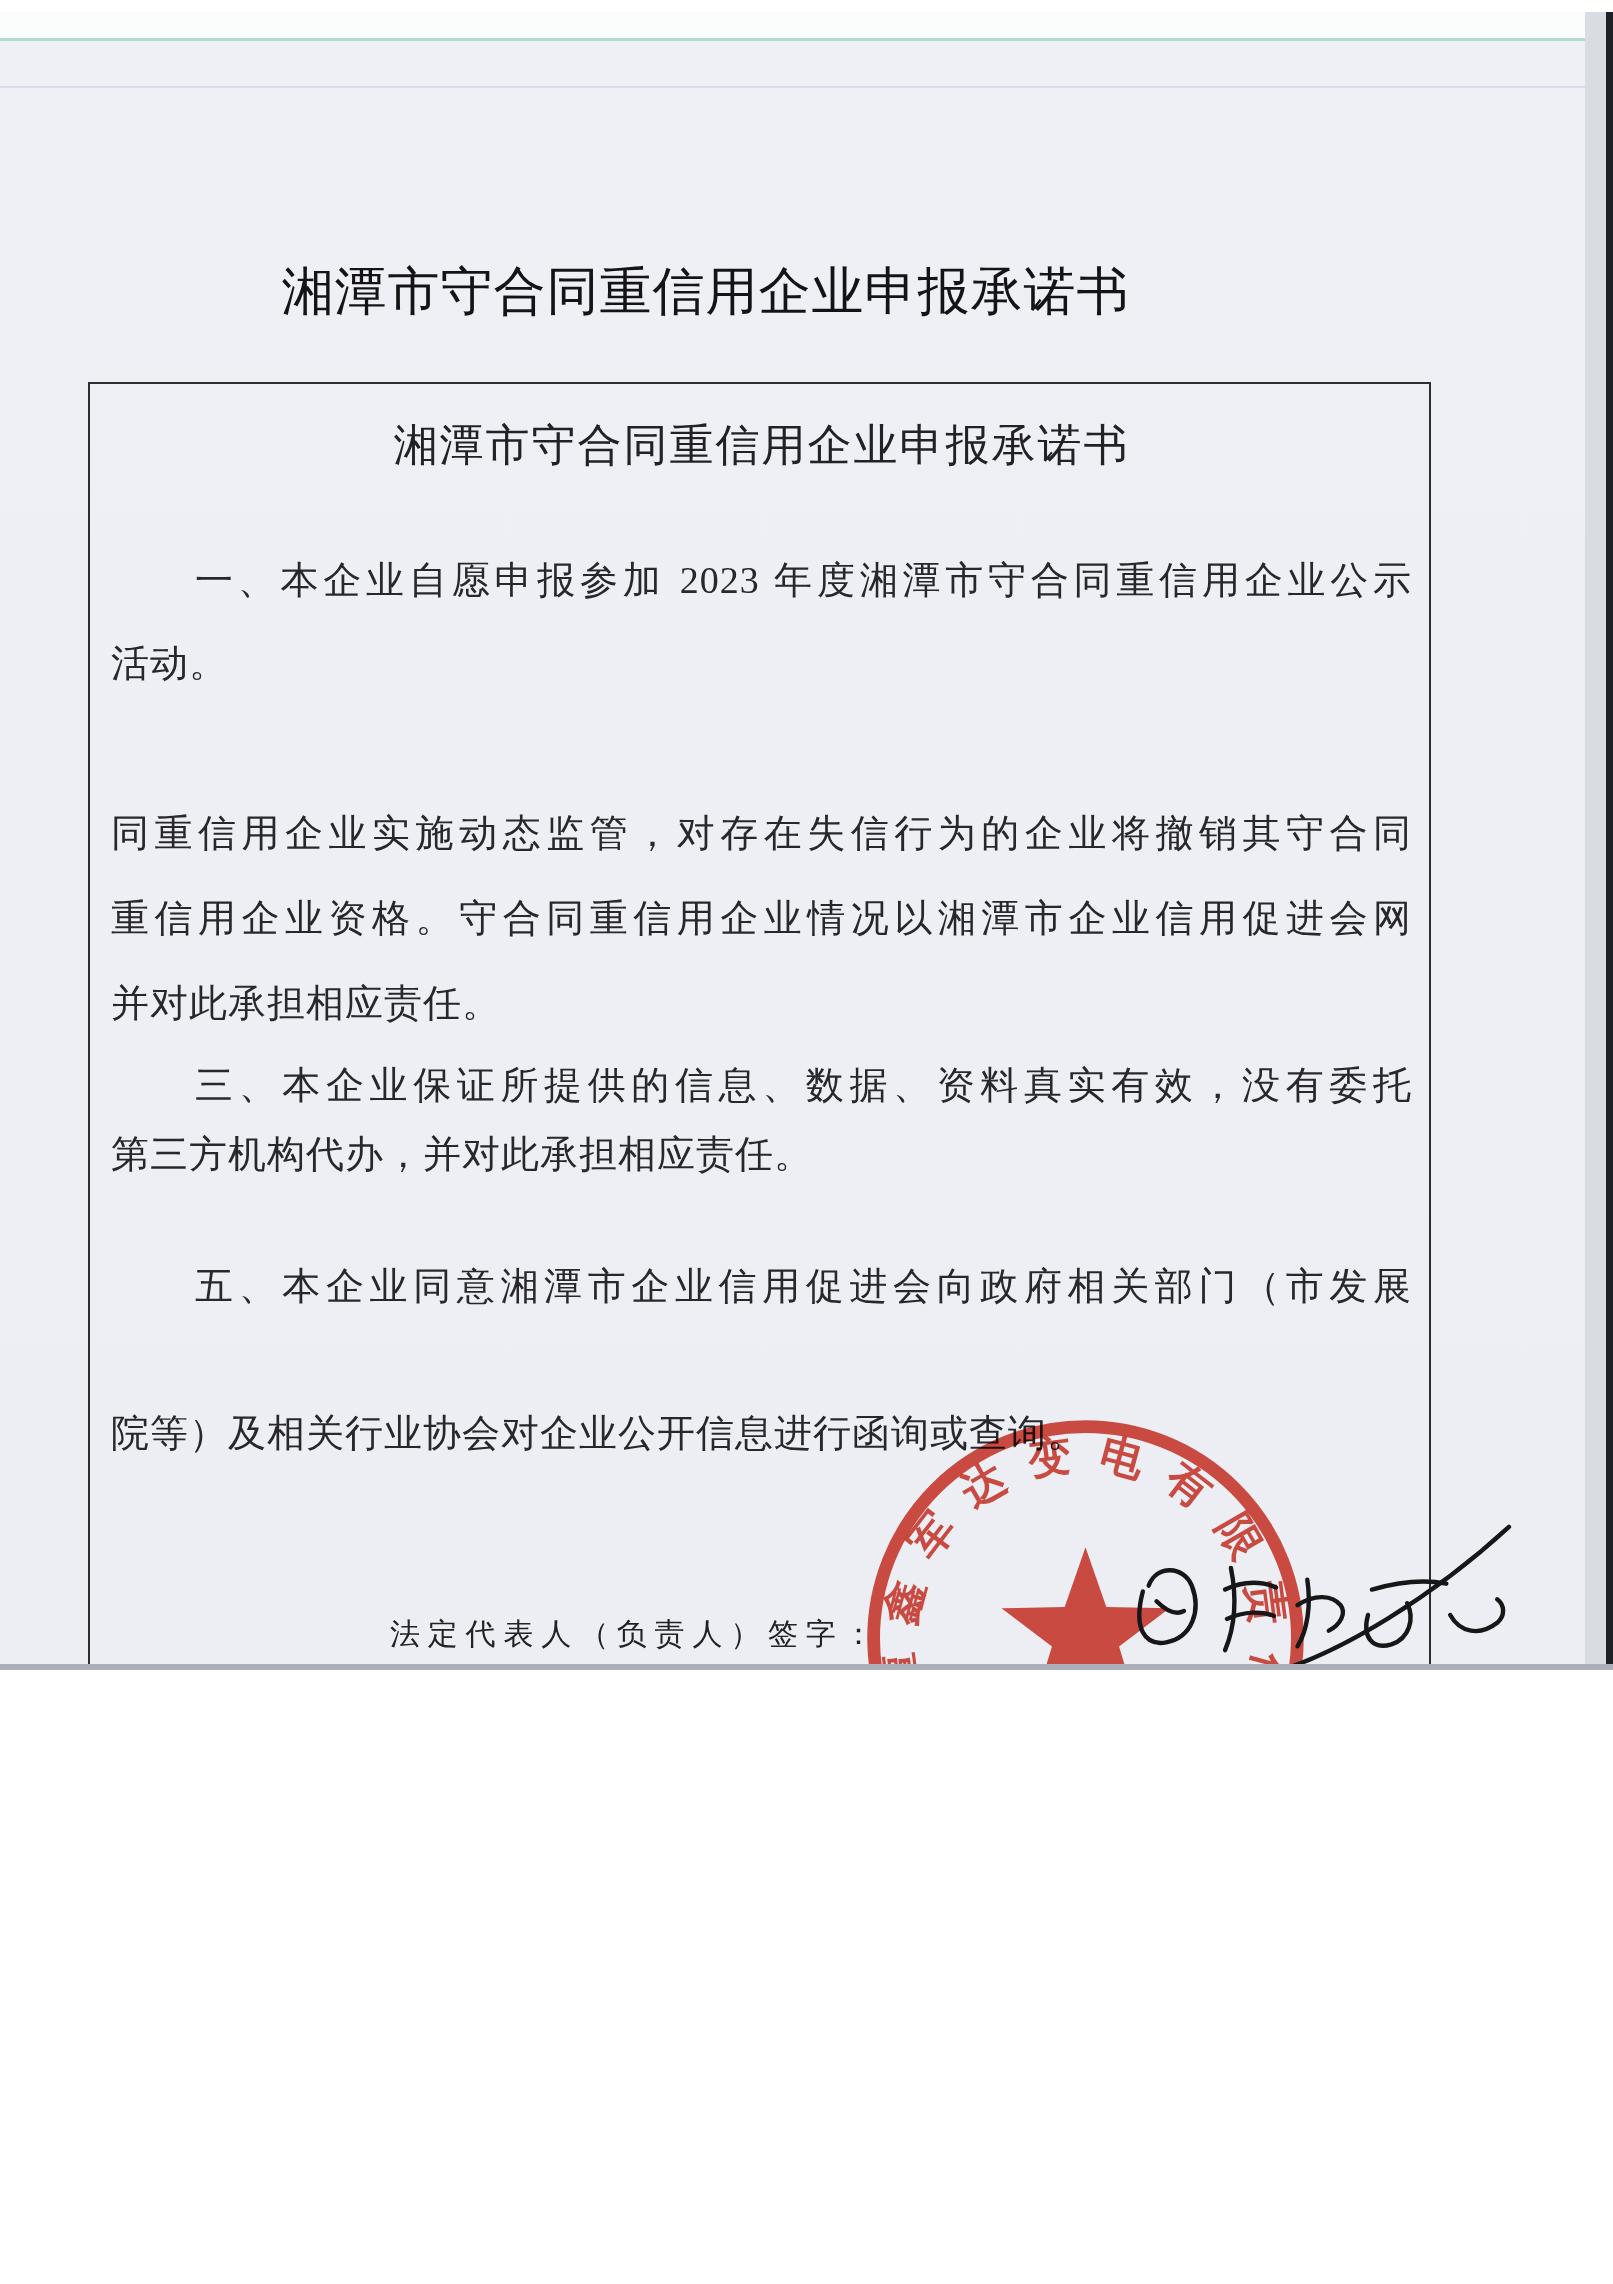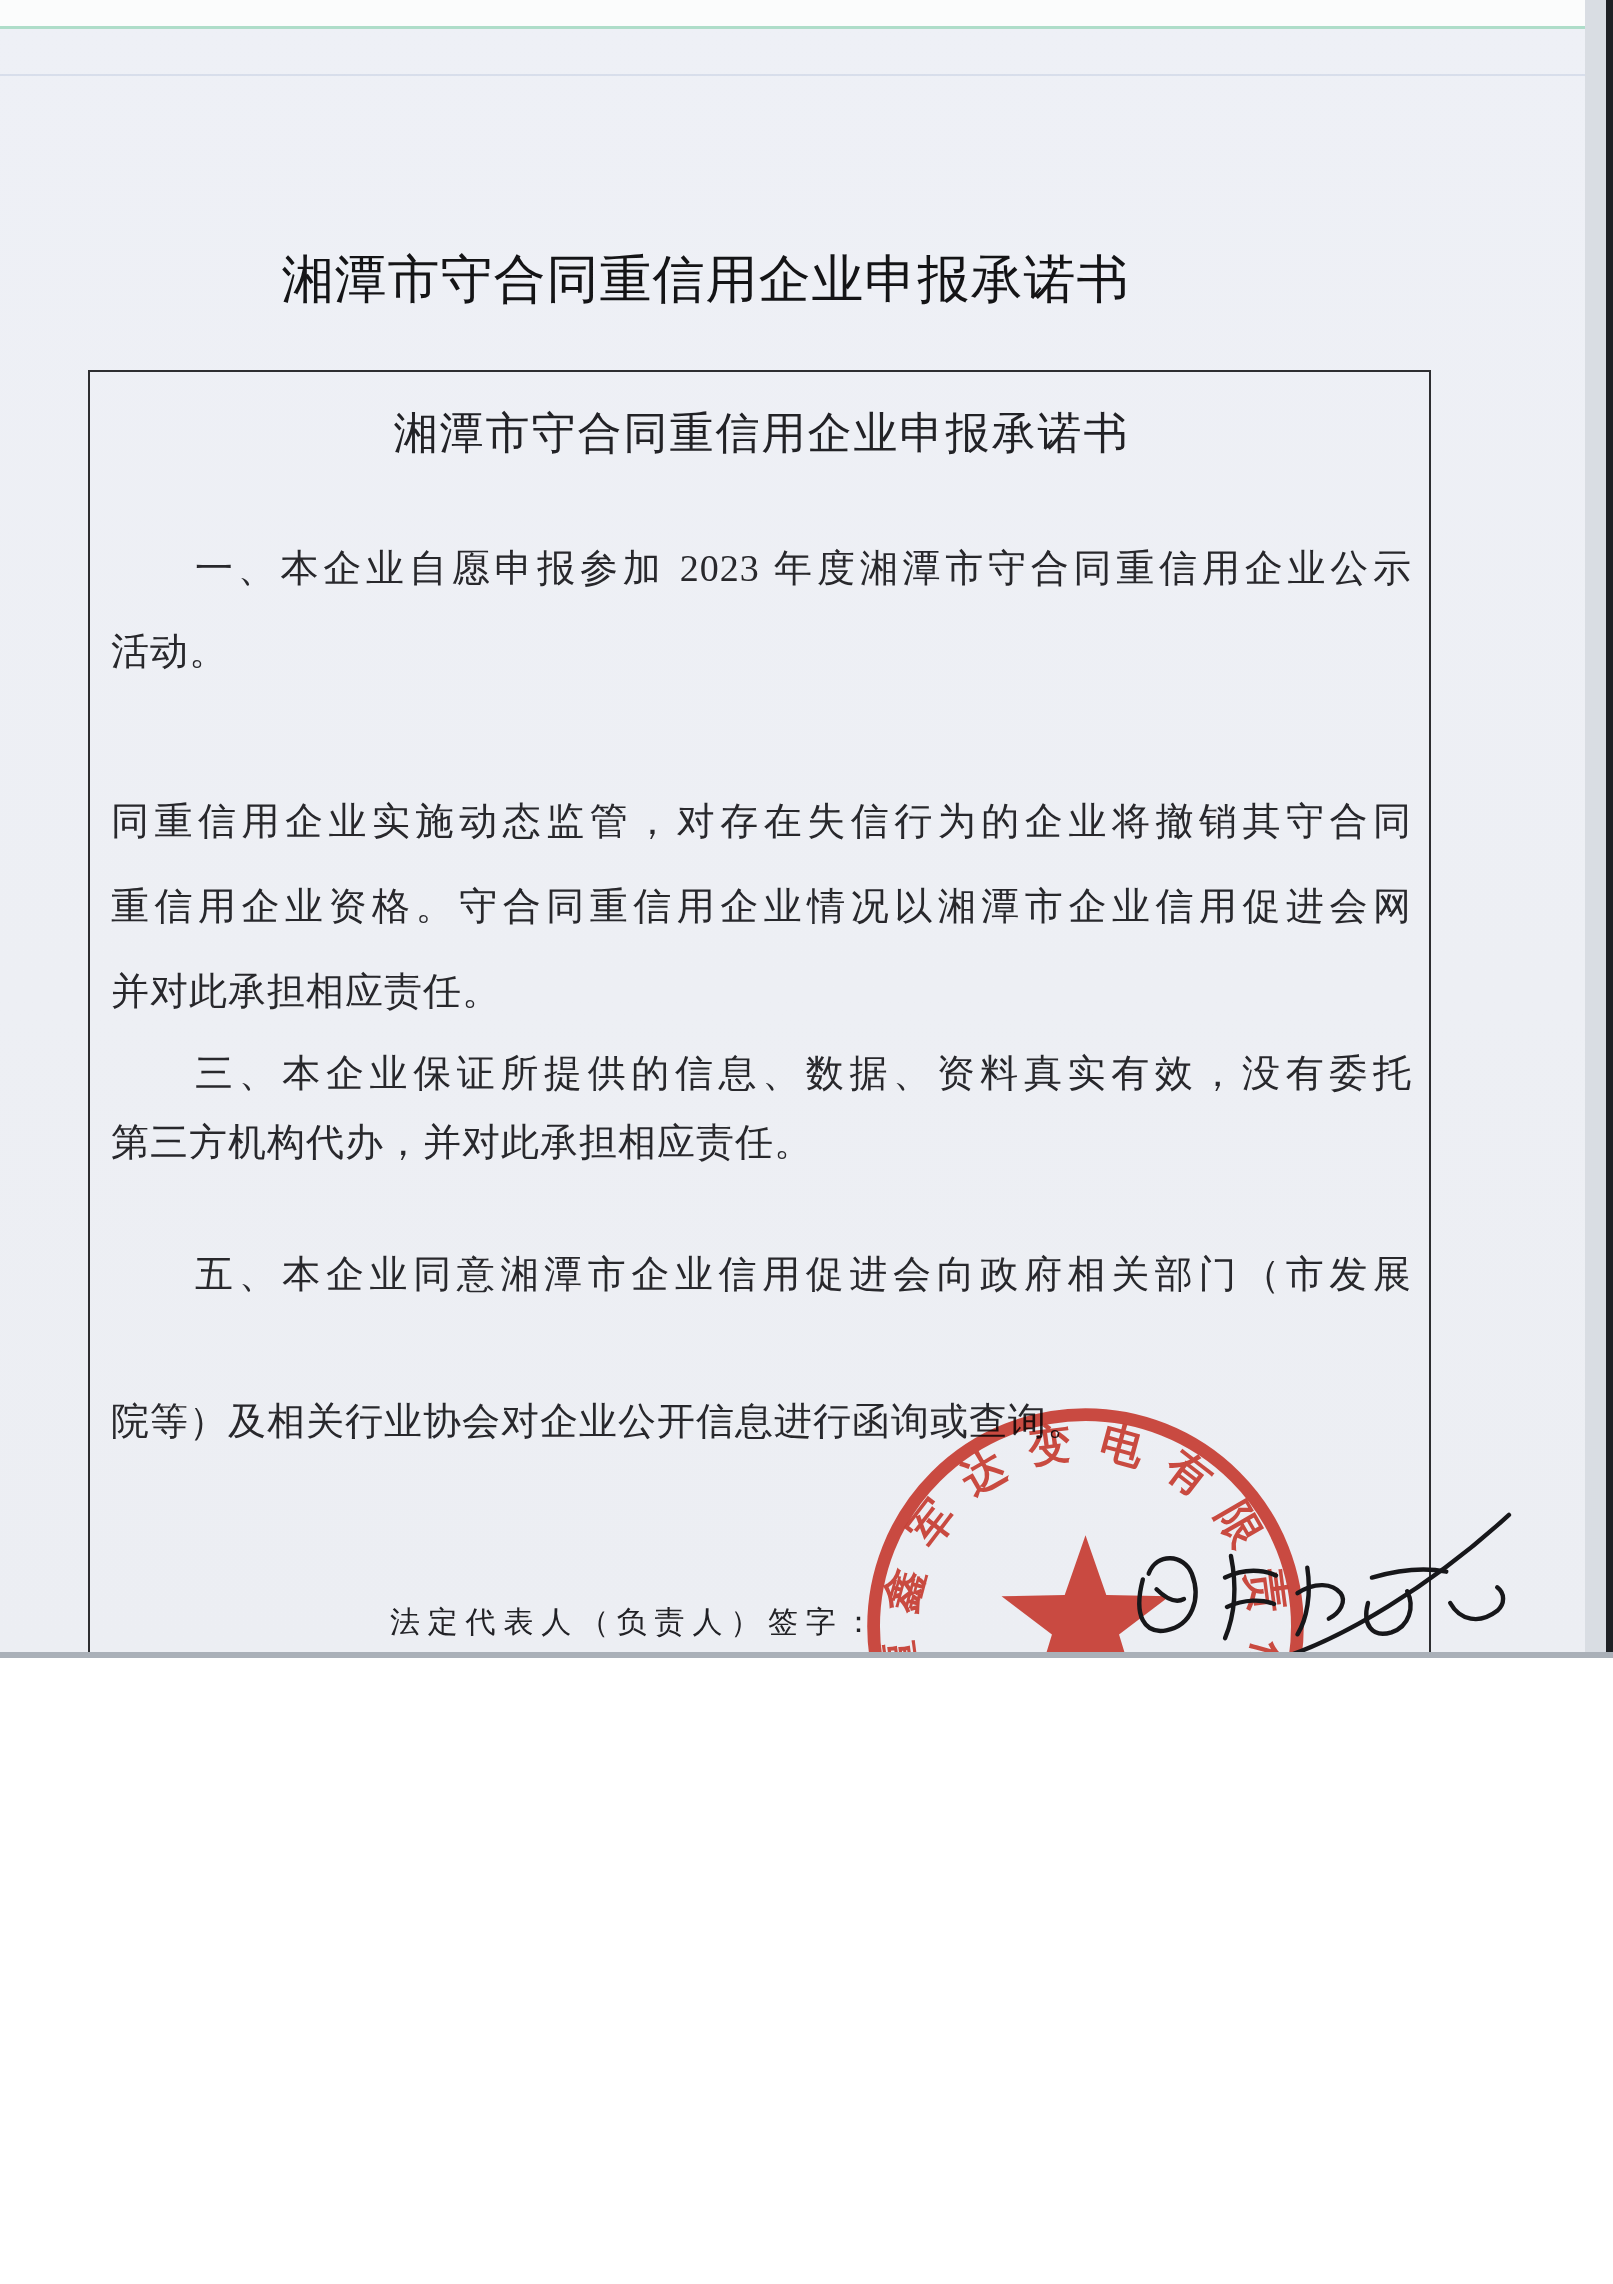--- a/index.html
+++ b/index.html
@@ -1,20 +1,21 @@
 <!DOCTYPE html>
 <html><head>
 <meta charset="utf-8">
 <style>
   html,body{margin:0;padding:0;}
   .page{
     position:relative; width:1613px; height:1658px; overflow:hidden;
     background:linear-gradient(180deg,#eef0f6 0%,#edeff4 60%,#eceef3 100%);
     font-family:"Liberation Serif","DejaVu Serif",serif;
     color:#2c2c30;
+    margin-top:12px;
   }
   
   .top-band{position:absolute;left:0;top:0;width:100%;height:25.5px;background:#fbfcfc;}
   .teal-line{position:absolute;left:0;top:25.5px;width:100%;height:3.9px;background:#aeddc9;}
   .faint-line{position:absolute;left:0;top:74px;width:100%;height:2px;background:rgba(176,190,214,.35);}
   .edge-right-light{position:absolute;top:0;right:6.9px;width:21.6px;height:100%;background:#d9dde3;}
   .edge-right-dark{position:absolute;top:0;right:0;width:6.9px;height:100%;background:#1e2125;}
   .edge-bottom{position:absolute;left:0;bottom:0;width:100%;height:5.9px;background:#aab0b8;}
   .speck1{position:absolute;left:821px;top:2099px;width:5.9px;height:4.9px;border-radius:50%;background:#8f959e;}
   .speck2{position:absolute;left:837px;top:1819px;width:4.9px;height:3.9px;border-radius:50%;background:#c2795a;}

